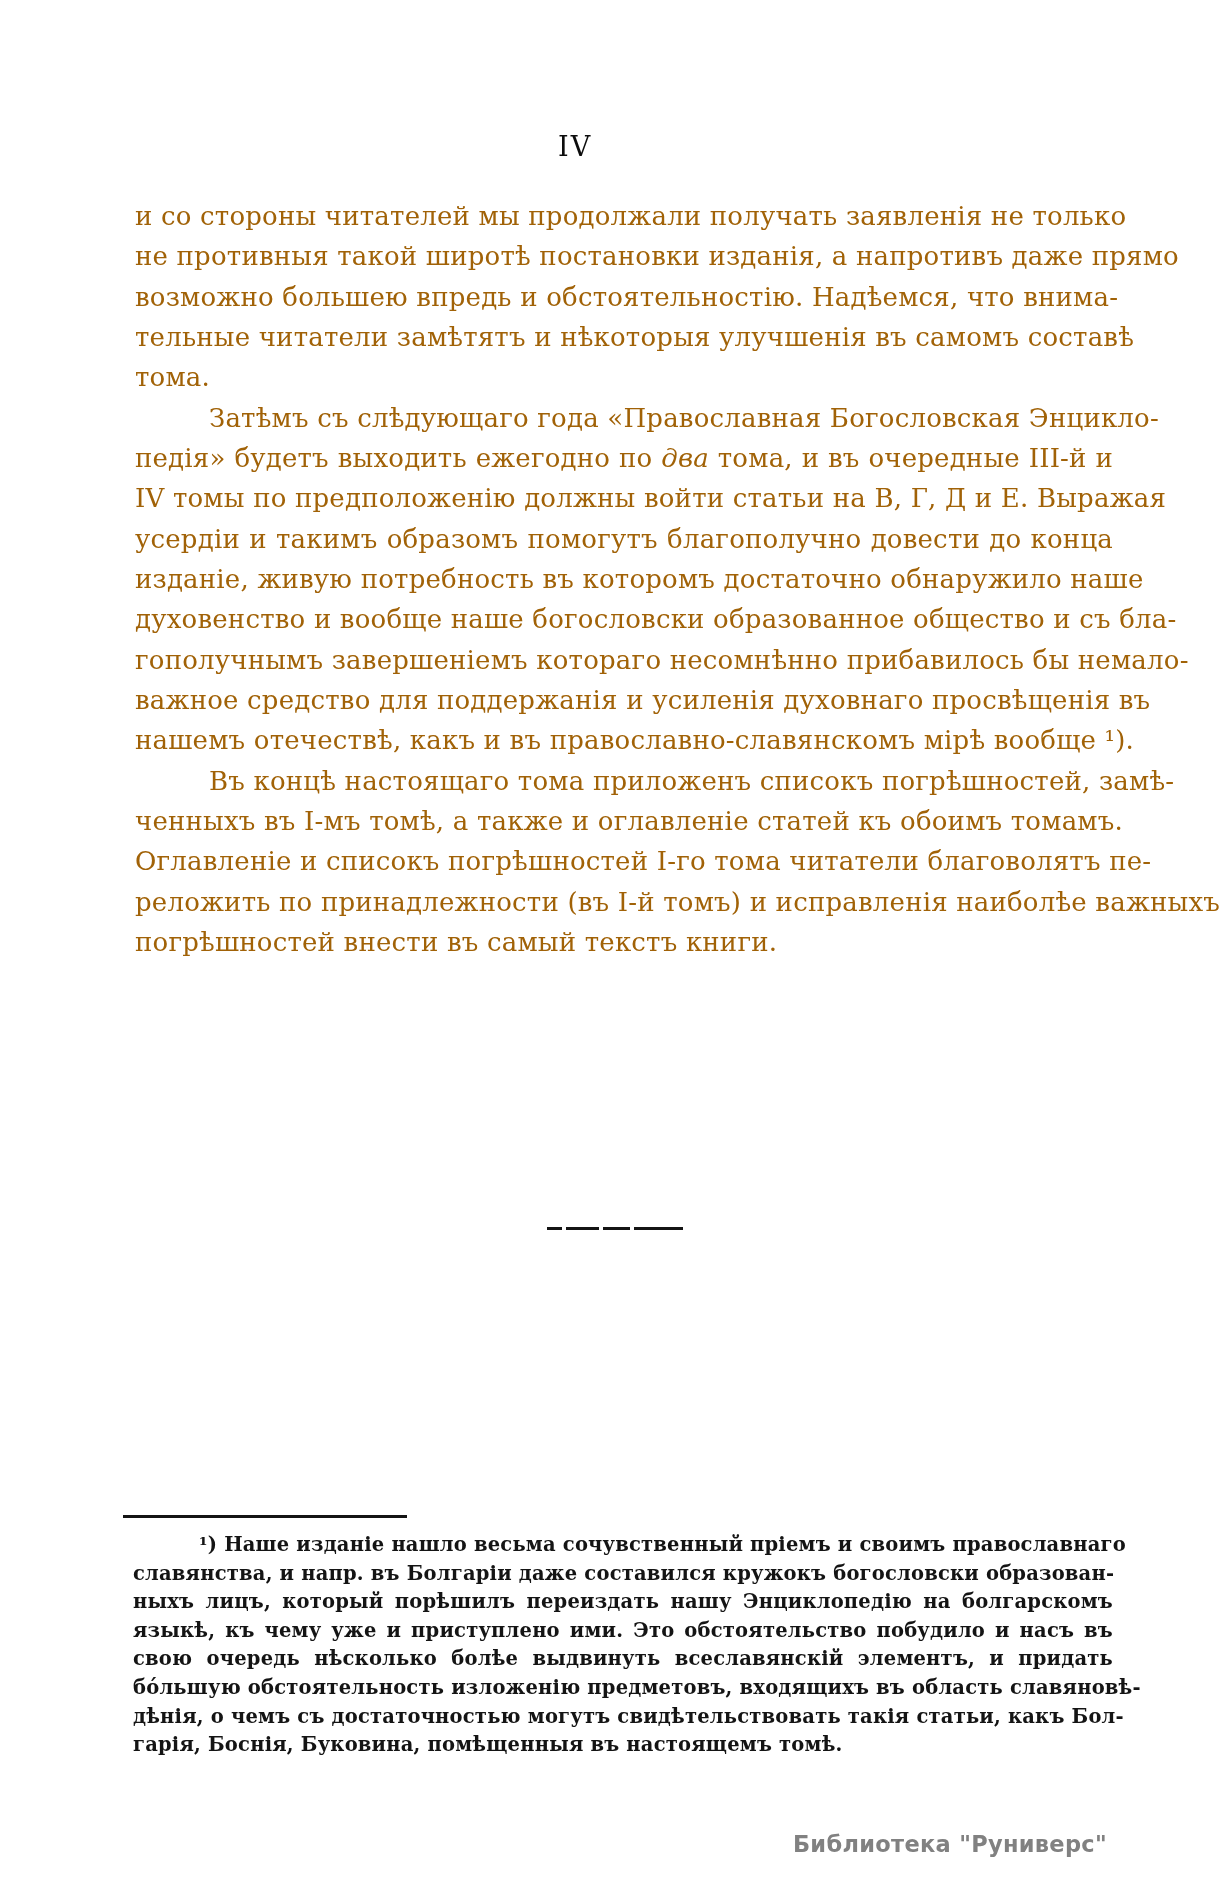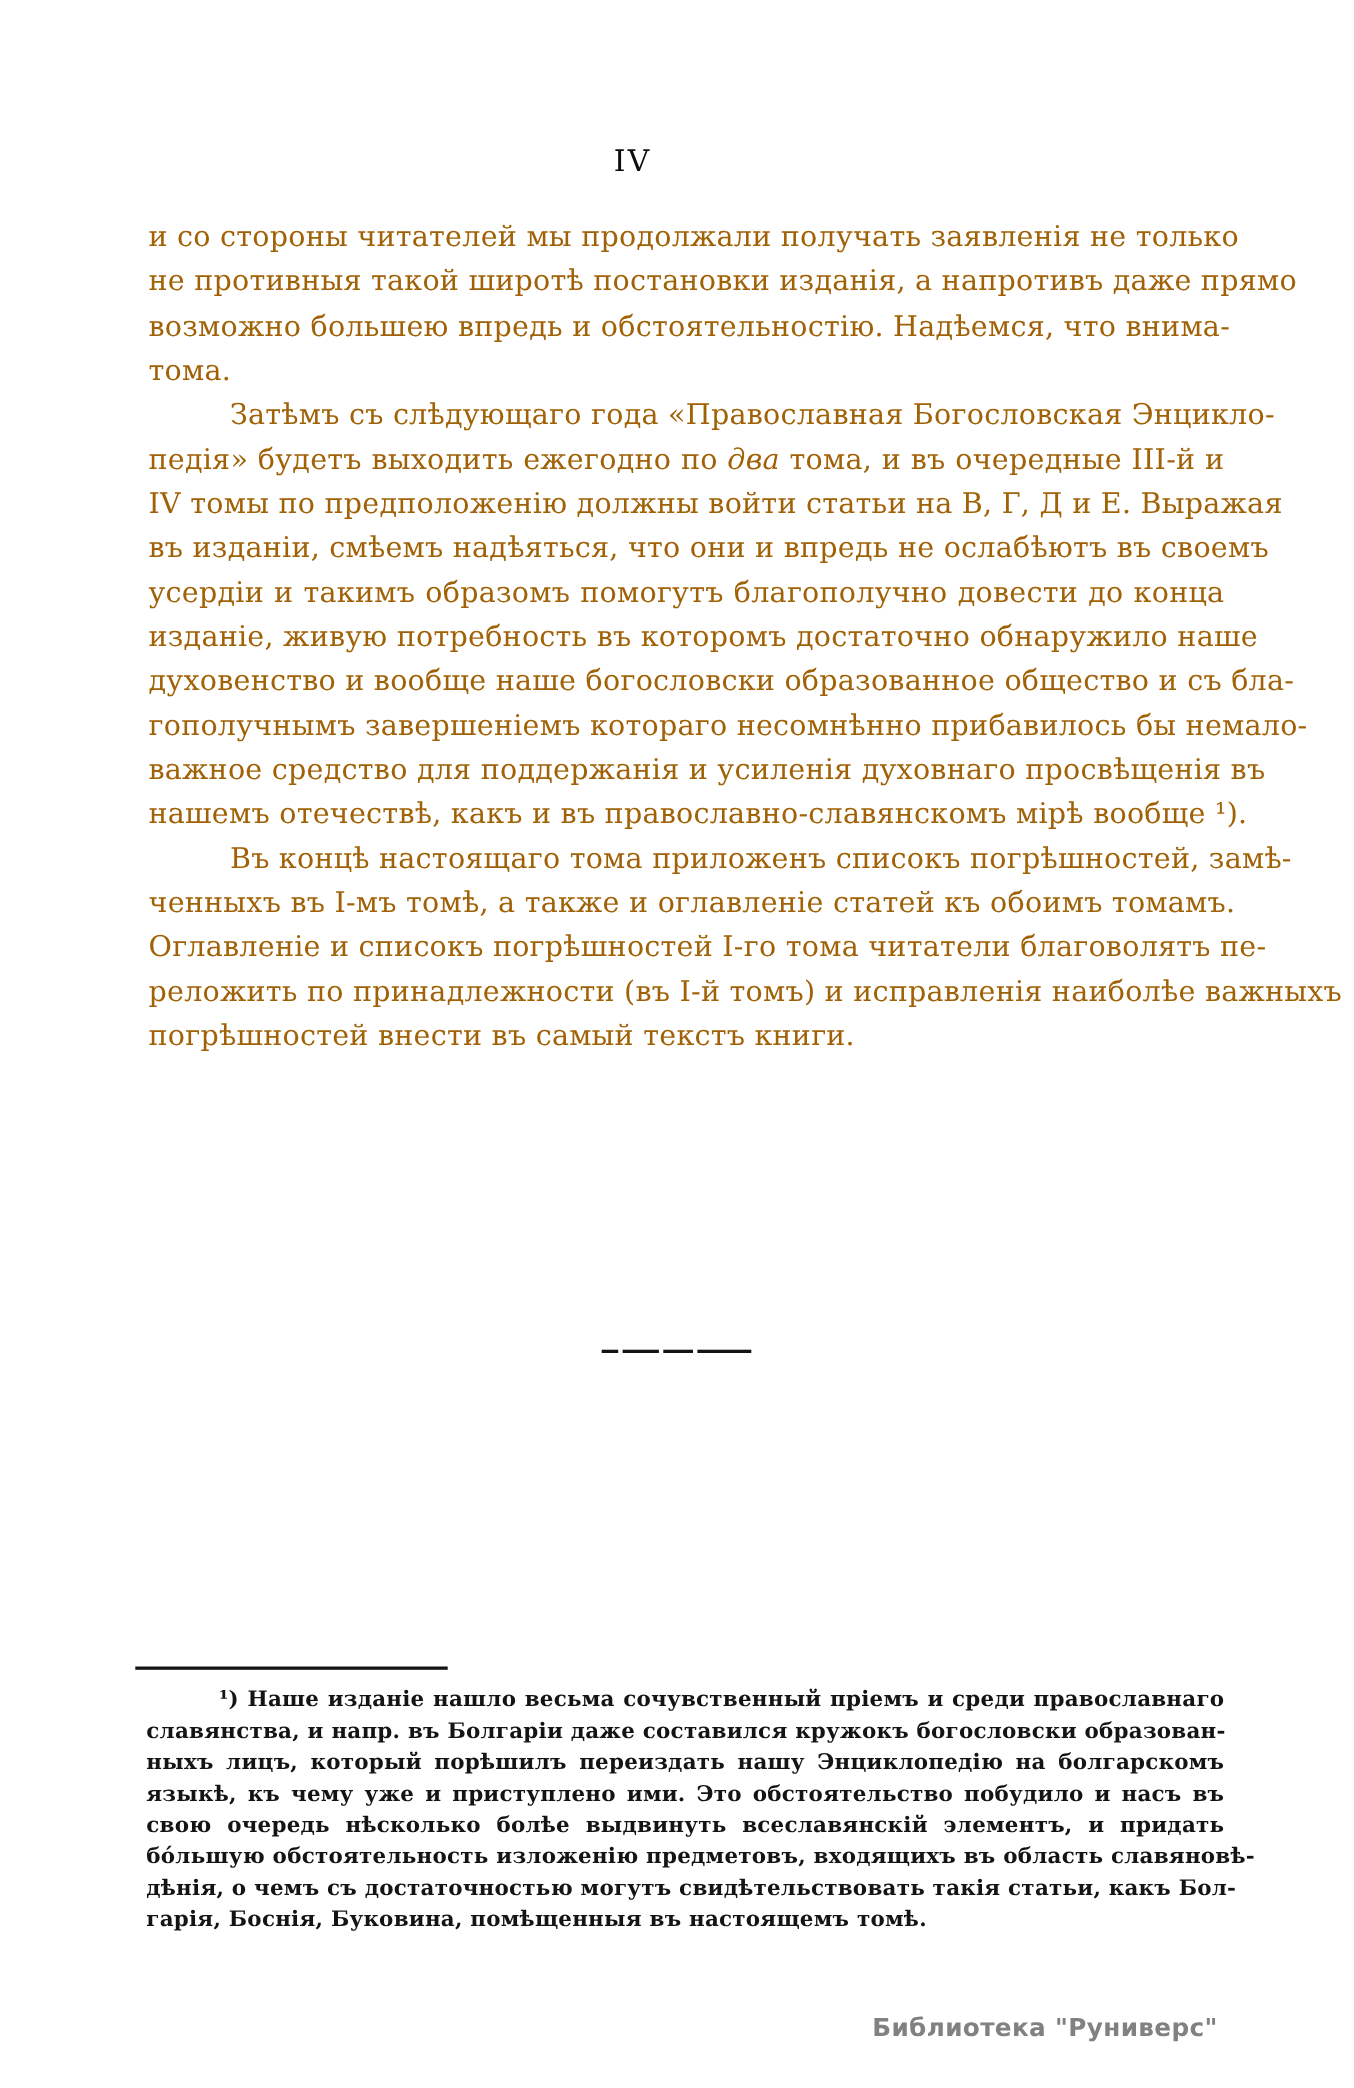--- a/index.html
+++ b/index.html
@@ -106,27 +106,27 @@
 <body>
 
 <div class="page">
   <div class="page-number">IV</div>
 
   <div class="main-text">
       <div class="paragraph">
         <div class="text-line">и со стороны читателей мы продолжали получать заявленія не только</div>
         <div class="text-line">не противныя такой широтѣ постановки изданія, а напротивъ даже прямо</div>
         <div class="text-line">возможно большею впредь и обстоятельностію. Надѣемся, что внима-</div>
+        <div class="text-line">тельные читатели замѣтятъ и нѣкоторыя улучшенія въ самомъ составѣ</div>
         <div class="text-line last">тома.</div>
       </div>
       <div class="paragraph">
         <div class="text-line indent">Затѣмъ съ слѣдующаго года «Православная Богословская Энцикло-</div>
         <div class="text-line">педія» будетъ выходить ежегодно по <i>два</i> тома, и въ очередные III-й и</div>
         <div class="text-line">IV томы по предположенію должны войти статьи на В, Г, Д и Е. Выражая</div>
-        <div class="text-line">въ изданіи, смѣемъ надѣяться, что они и впредь не ослабѣютъ въ своемъ</div>
         <div class="text-line">усердіи и такимъ образомъ помогутъ благополучно довести до конца</div>
         <div class="text-line">изданіе, живую потребность въ которомъ достаточно обнаружило наше</div>
         <div class="text-line">духовенство и вообще наше богословски образованное общество и съ бла-</div>
         <div class="text-line">гополучнымъ завершеніемъ котораго несомнѣнно прибавилось бы немало-</div>
         <div class="text-line">важное средство для поддержанія и усиленія духовнаго просвѣщенія въ</div>
         <div class="text-line">нашемъ отечествѣ, какъ и въ православно-славянскомъ мірѣ вообще ¹).</div>
       </div>
       <div class="paragraph">
         <div class="text-line indent">Въ концѣ настоящаго тома приложенъ списокъ погрѣшностей, замѣ-</div>
         <div class="text-line">ченныхъ въ I-мъ томѣ, а также и оглавленіе статей къ обоимъ томамъ.</div>
@@ -139,21 +139,21 @@
   <div class="section-divider">
     <span class="seg seg-1"></span>
     <span class="seg seg-2"></span>
     <span class="seg seg-3"></span>
     <span class="seg seg-4"></span>
   </div>
 
   <div class="footnote-rule"></div>
 
   <div class="footnote">
-      <div class="fn-line indent">¹) Наше изданіе нашло весьма сочувственный пріемъ и среди православнаго</div>
+      <div class="fn-line indent">¹) Наше изданіе нашло весьма сочувственный пріемъ и своимъ православнаго</div>
       <div class="fn-line">славянства, и напр. въ Болгаріи даже составился кружокъ богословски образован-</div>
       <div class="fn-line">ныхъ лицъ, который порѣшилъ переиздать нашу Энциклопедію на болгарскомъ</div>
       <div class="fn-line">языкѣ, къ чему уже и приступлено ими. Это обстоятельство побудило и насъ въ</div>
       <div class="fn-line">свою очередь нѣсколько болѣе выдвинуть всеславянскій элементъ, и придать</div>
       <div class="fn-line">бо́льшую обстоятельность изложенію предметовъ, входящихъ въ область славяновѣ-</div>
       <div class="fn-line">дѣнія, о чемъ съ достаточностью могутъ свидѣтельствовать такія статьи, какъ Бол-</div>
       <div class="fn-line last">гарія, Боснія, Буковина, помѣщенныя въ настоящемъ томѣ.</div>
     </div>
 
   <div class="watermark">Библиотека "Руниверс"</div>

